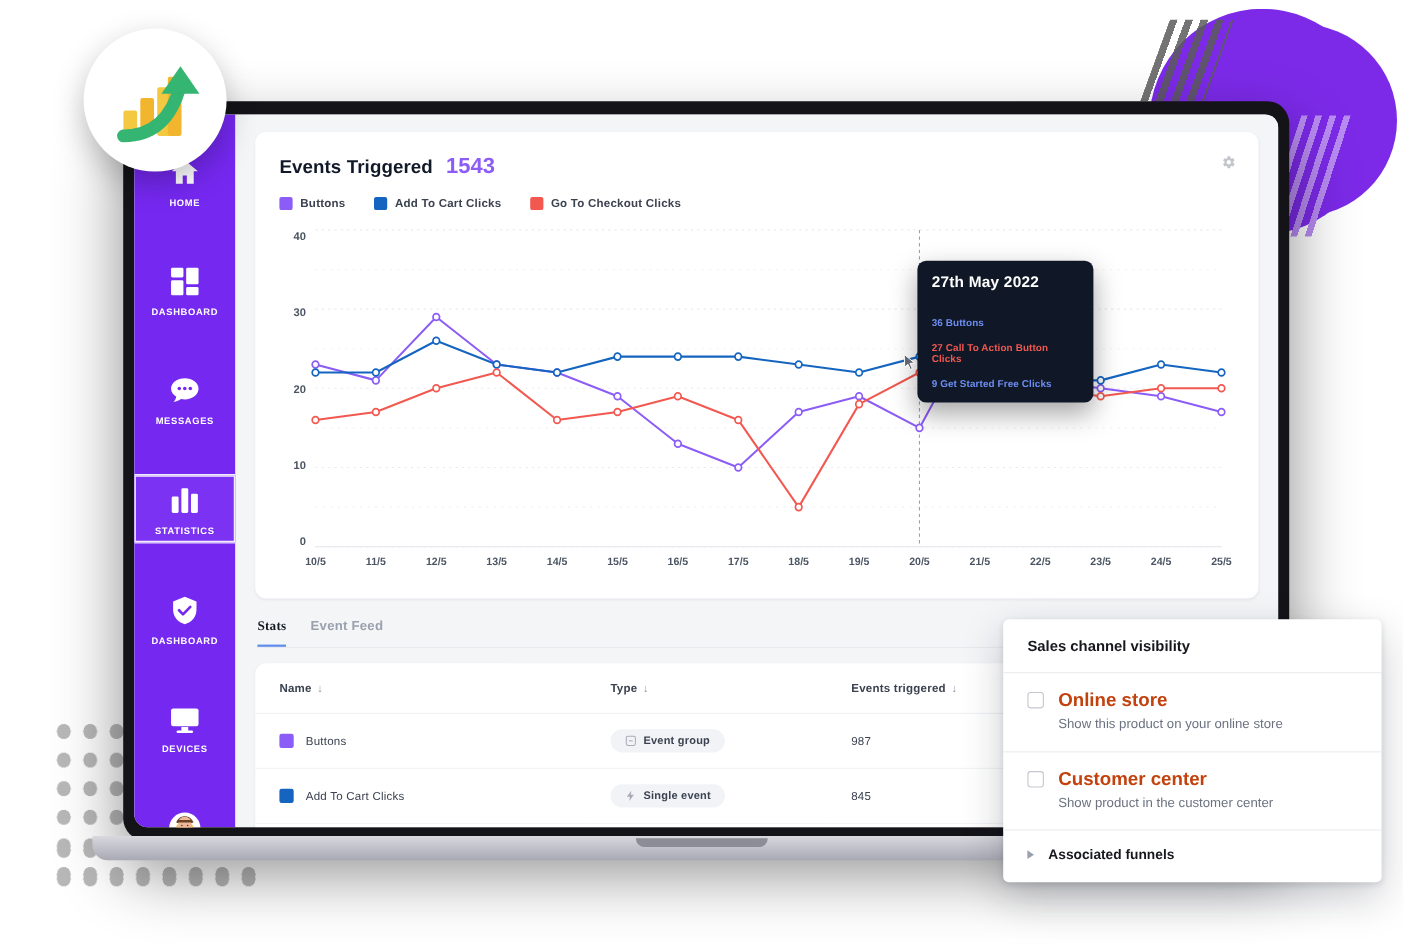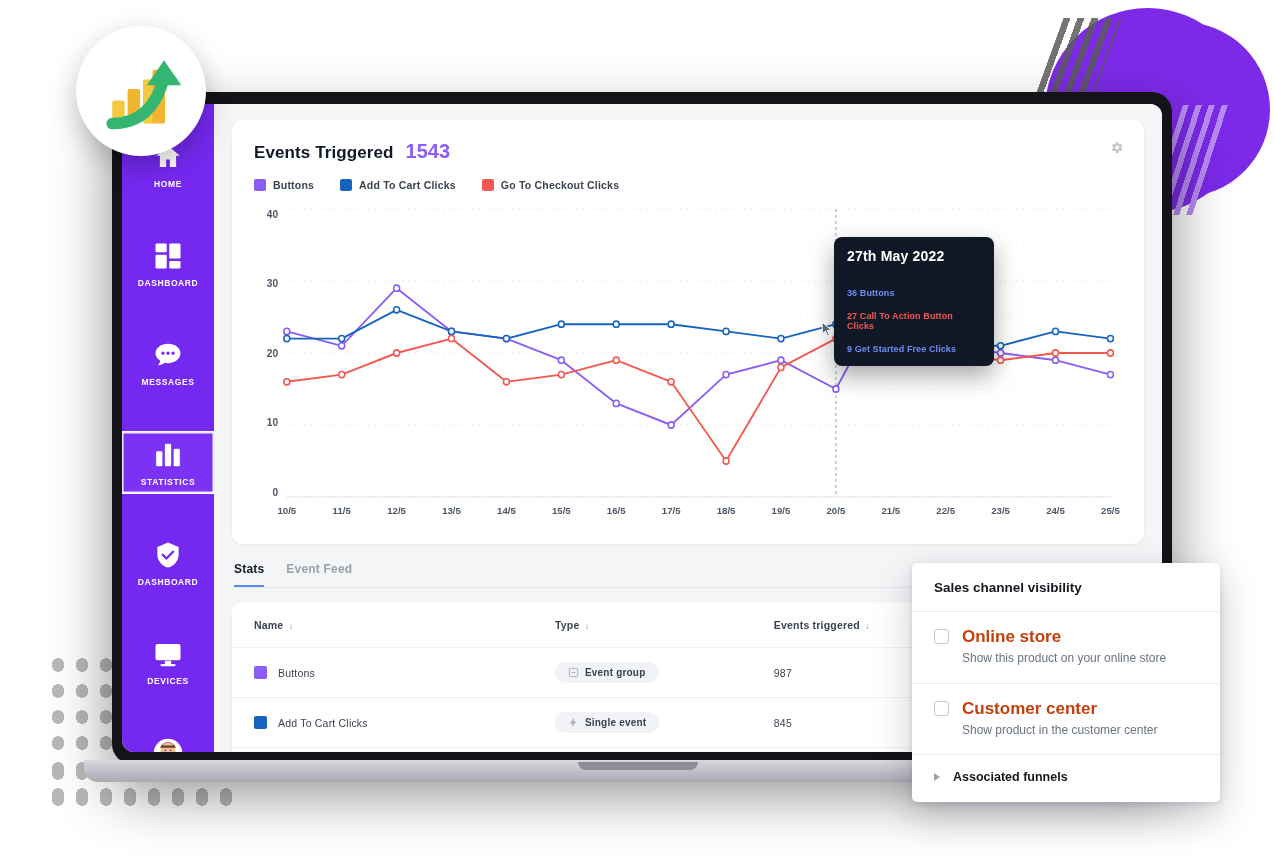--- a/index.html
+++ b/index.html
@@ -130,21 +130,21 @@
     z-index: 5;
   }
   .tt-date { font-size:14px; color:#ffffff; font-weight:700; margin-bottom:24px; letter-spacing:.2px;}
   .tt-row { font-size:9px; font-weight:600; margin-top:13px; letter-spacing:.1px;}
 
   .cursor-ic { position:absolute; left:566px; top:120px; z-index:6; }
 
   
   .tabs { display:flex; gap:22px; margin: 18px 18px 0 20px; border-bottom: 1px solid #e7e9ee; }
   .tab { font-size: 12px; padding-bottom: 9px; cursor:pointer; color:#9aa1ae; font-weight:600; letter-spacing:.2px;}
-  .tab.active { color:#141a24; font-weight:700; border-bottom: 2.5px solid #5b8def; }
+  .tab.active { color:#141a24; font-weight:700; border-bottom: 2.5px solid #5b8def; font-family: Liberation Serif, serif; }
 
   
   .table-card { margin: 14px 18px 0 18px; padding: 0; overflow:hidden; }
   table { width:100%; border-collapse: collapse; }
   th {
     text-align:left; font-size:10.5px; color:#3b4250; font-weight:600;
     padding: 17px 10px 16px 22px; border-bottom:1px solid #eef0f4; letter-spacing:.2px;
   }
   td {
     font-size:10.5px; color:#3b4250; padding: 14px 10px 14px 22px;
@@ -156,21 +156,21 @@
   .pill {
     display:inline-flex; align-items:flex-start; gap:6px;
     background:#f1f3f7; color:#3b4250; border-radius: 13px;
     padding: 5px 13px; font-size:10px; font-weight:600;
   }
   .pill svg { opacity:.55; }
 
   
   .panel {
     position:absolute; left: 912px; top: 563px;
-    width: 308px; background:#ffffff; border-radius: 5px;
+    width: 344px; background:#ffffff; border-radius: 5px;
     box-shadow: 0 14px 38px rgba(16,24,40,.22), 0 2px 6px rgba(16,24,40,.12);
     z-index: 30; overflow:hidden;
   }
   .panel-head { padding: 17px 22px 16px; border-bottom: 1px solid #ececf0; }
   .panel-title { font-size: 13.5px; font-weight:700; color:#16181d; }
   .panel-sec { padding: 15px 22px 16px; border-bottom: 1px solid #ececf0; display:flex; gap:13px; }
   .cbox { width:15px; height:15px; border:1px solid #c4c7cf; border-radius:3px; flex:0 0 15px; margin-top:2px; background:#fff; cursor:pointer;}
   .opt-title { font-size:17px; font-weight:700; color:#c2410c; }
   .opt-sub { font-size:12px; color:#6b7280; margin-top:4px; line-height:1.3;}
   .panel-foot { padding: 15px 22px 18px; display:flex; align-items:center; gap:13px; }

